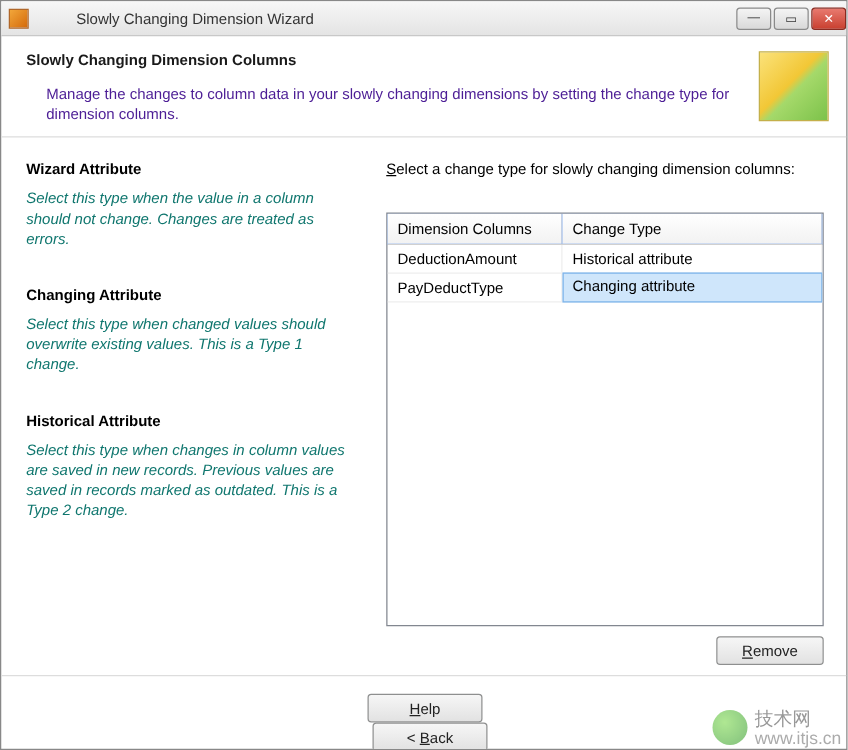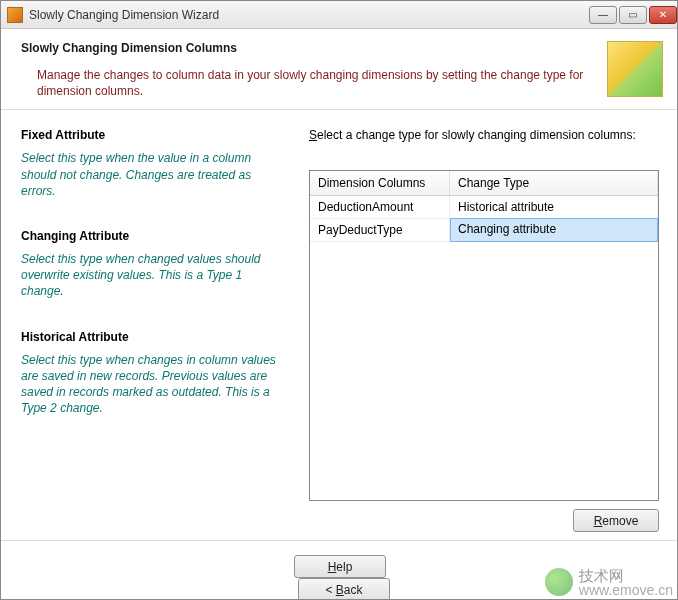--- a/index.html
+++ b/index.html
@@ -13,20 +13,21 @@
     overflow: hidden;
     border: 1px solid #888;
   }
   .titlebar {
     height: 28px;
     background: linear-gradient(to bottom, #f7f7f7, #e4e4e4);
     border-bottom: 1px solid #c8c8c8;
     display: flex;
     align-items: center;
     padding: 0 0 0 6px;
+    gap: 32px;
   }
   .titlebar .appicon {
     width: 16px; height: 16px;
     background: linear-gradient(135deg,#f2a63a,#d46a0a);
     border: 1px solid #b0672a;
     margin-right: 6px;
   }
   .titlebar .title { flex: 1; color: #333; }
   .winbtns { display: flex; gap: 2px; margin-right:2px;}
   .winbtn {
@@ -38,21 +39,21 @@
     font-size:10px;color:#333;
   }
   .winbtn.close { background: linear-gradient(to bottom,#e87a6f,#c94030); color:#fff; border-color:#8a2a20;}
   .header {
     padding: 12px 16px 10px 20px;
     display:flex;
     border-bottom: 1px solid #ddd;
   }
   .header-text { flex:1; padding-right:10px;}
   .header h1 { font-size: 12px; font-weight: bold; margin: 0 0 4px 0; color:#1a1a1a;}
-  .header p { margin: 12px 0 0 16px; color:#7f1d1d; line-height:1.35;}
+  .header p { margin: 12px 0 0 16px; color:#4c1d95; line-height:1.35;}
   .header-icon {
     width: 56px; height: 56px;
     background: linear-gradient(135deg,#fbe27a 0%, #f2c736 45%, #a5d96a 55%, #7cc24a 100%);
     border:1px solid #c4b04a;
   }
   .body {
     display:flex;
     padding: 18px 20px 8px 20px;
     gap: 28px;
     height: 430px;
@@ -150,21 +151,21 @@
   <div class="header-text">
     <h1>Slowly Changing Dimension Columns</h1>
     <p>Manage the changes to column data in your slowly changing dimensions by setting the change type for dimension columns.</p>
   </div>
   <div class="header-icon"></div>
 </div>
 
 <div class="body">
   <div class="leftcol">
     <div class="block">
-      <div class="blocktitle">Fixed Attribute</div>
+      <div class="blocktitle">Wizard Attribute</div>
       <div class="blockdesc">Select this type when the value in a column should not change. Changes are treated as errors.</div>
     </div>
     <div class="block">
       <div class="blocktitle">Changing Attribute</div>
       <div class="blockdesc">Select this type when changed values should overwrite existing values. This is a Type 1 change.</div>
     </div>
     <div class="block">
       <div class="blocktitle">Historical Attribute</div>
       <div class="blockdesc">Select this type when changes in column values are saved in new records. Previous values are saved in records marked as outdated. This is a Type 2 change.</div>
     </div>
@@ -199,17 +200,17 @@
   <button class="btn"><span>&lt; </span><span class="ul">B</span><span>ack</span></button>
   <button class="btn"><span class="ul">N</span><span>ext &gt;</span></button>
   <button class="btn" disabled=""><span class="ul">F</span><span>inish &gt;&gt;|</span></button>
   <button class="btn">Cancel</button>
 </div>
 
 <div class="watermark">
   <div class="logo"></div>
   <div class="txt">
     <div class="cn">技术网</div>
-    <div>www.emove.cn</div>
+    <div>www.itjs.cn</div>
   </div>
 </div>
 
 </div>
 
 </body></html>

